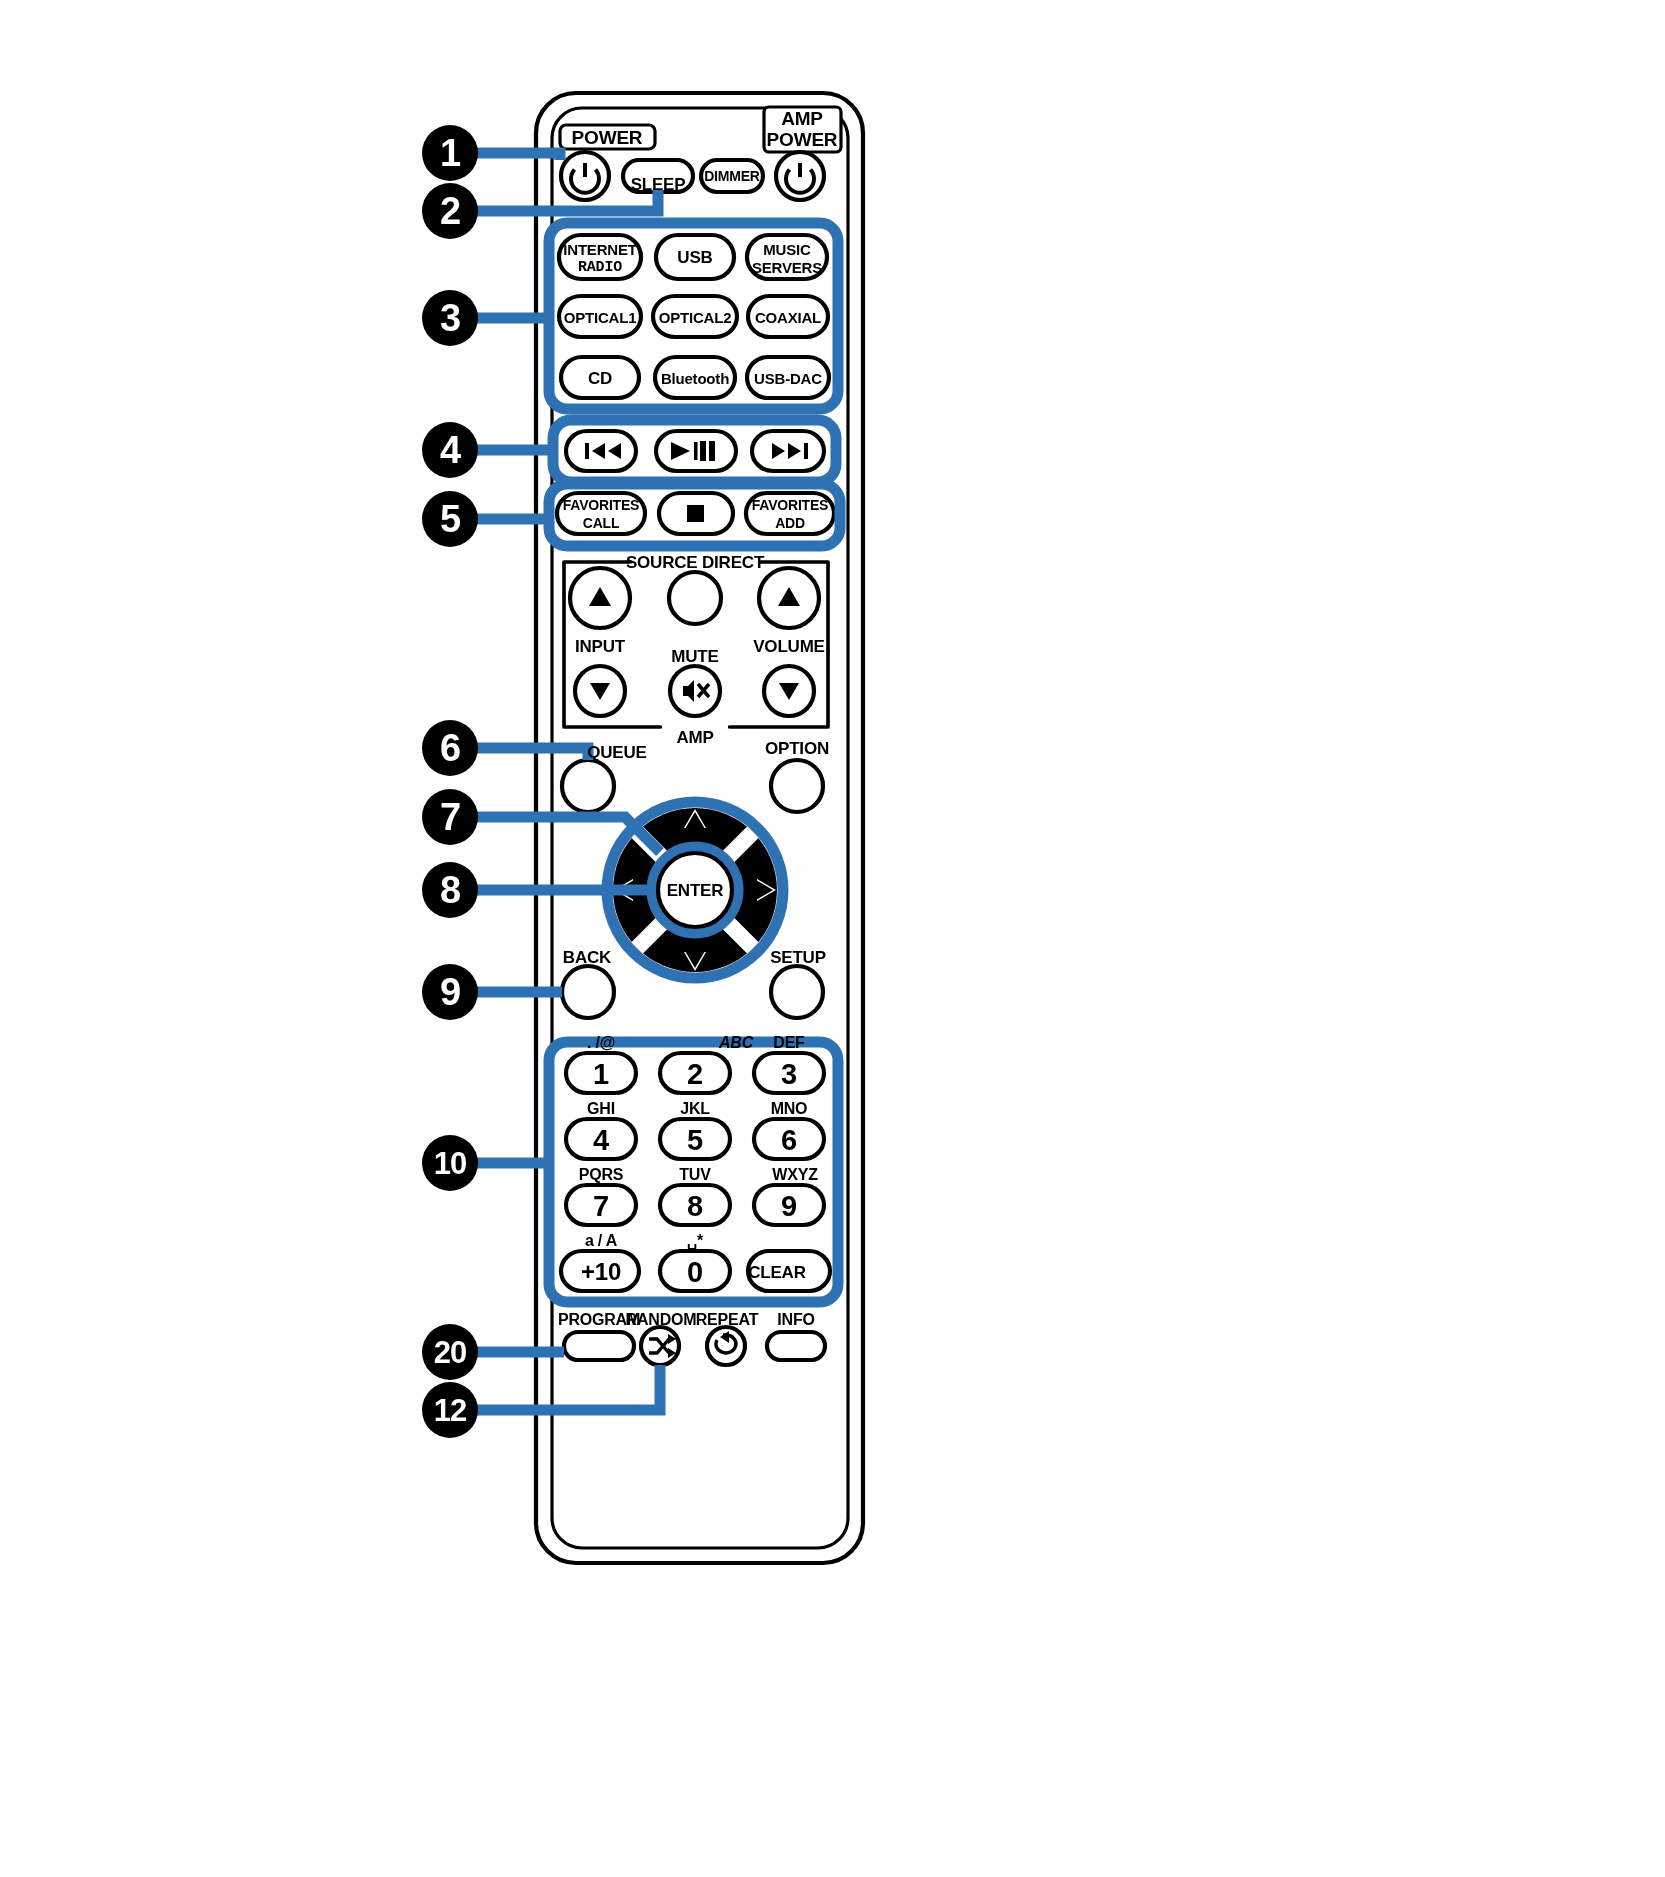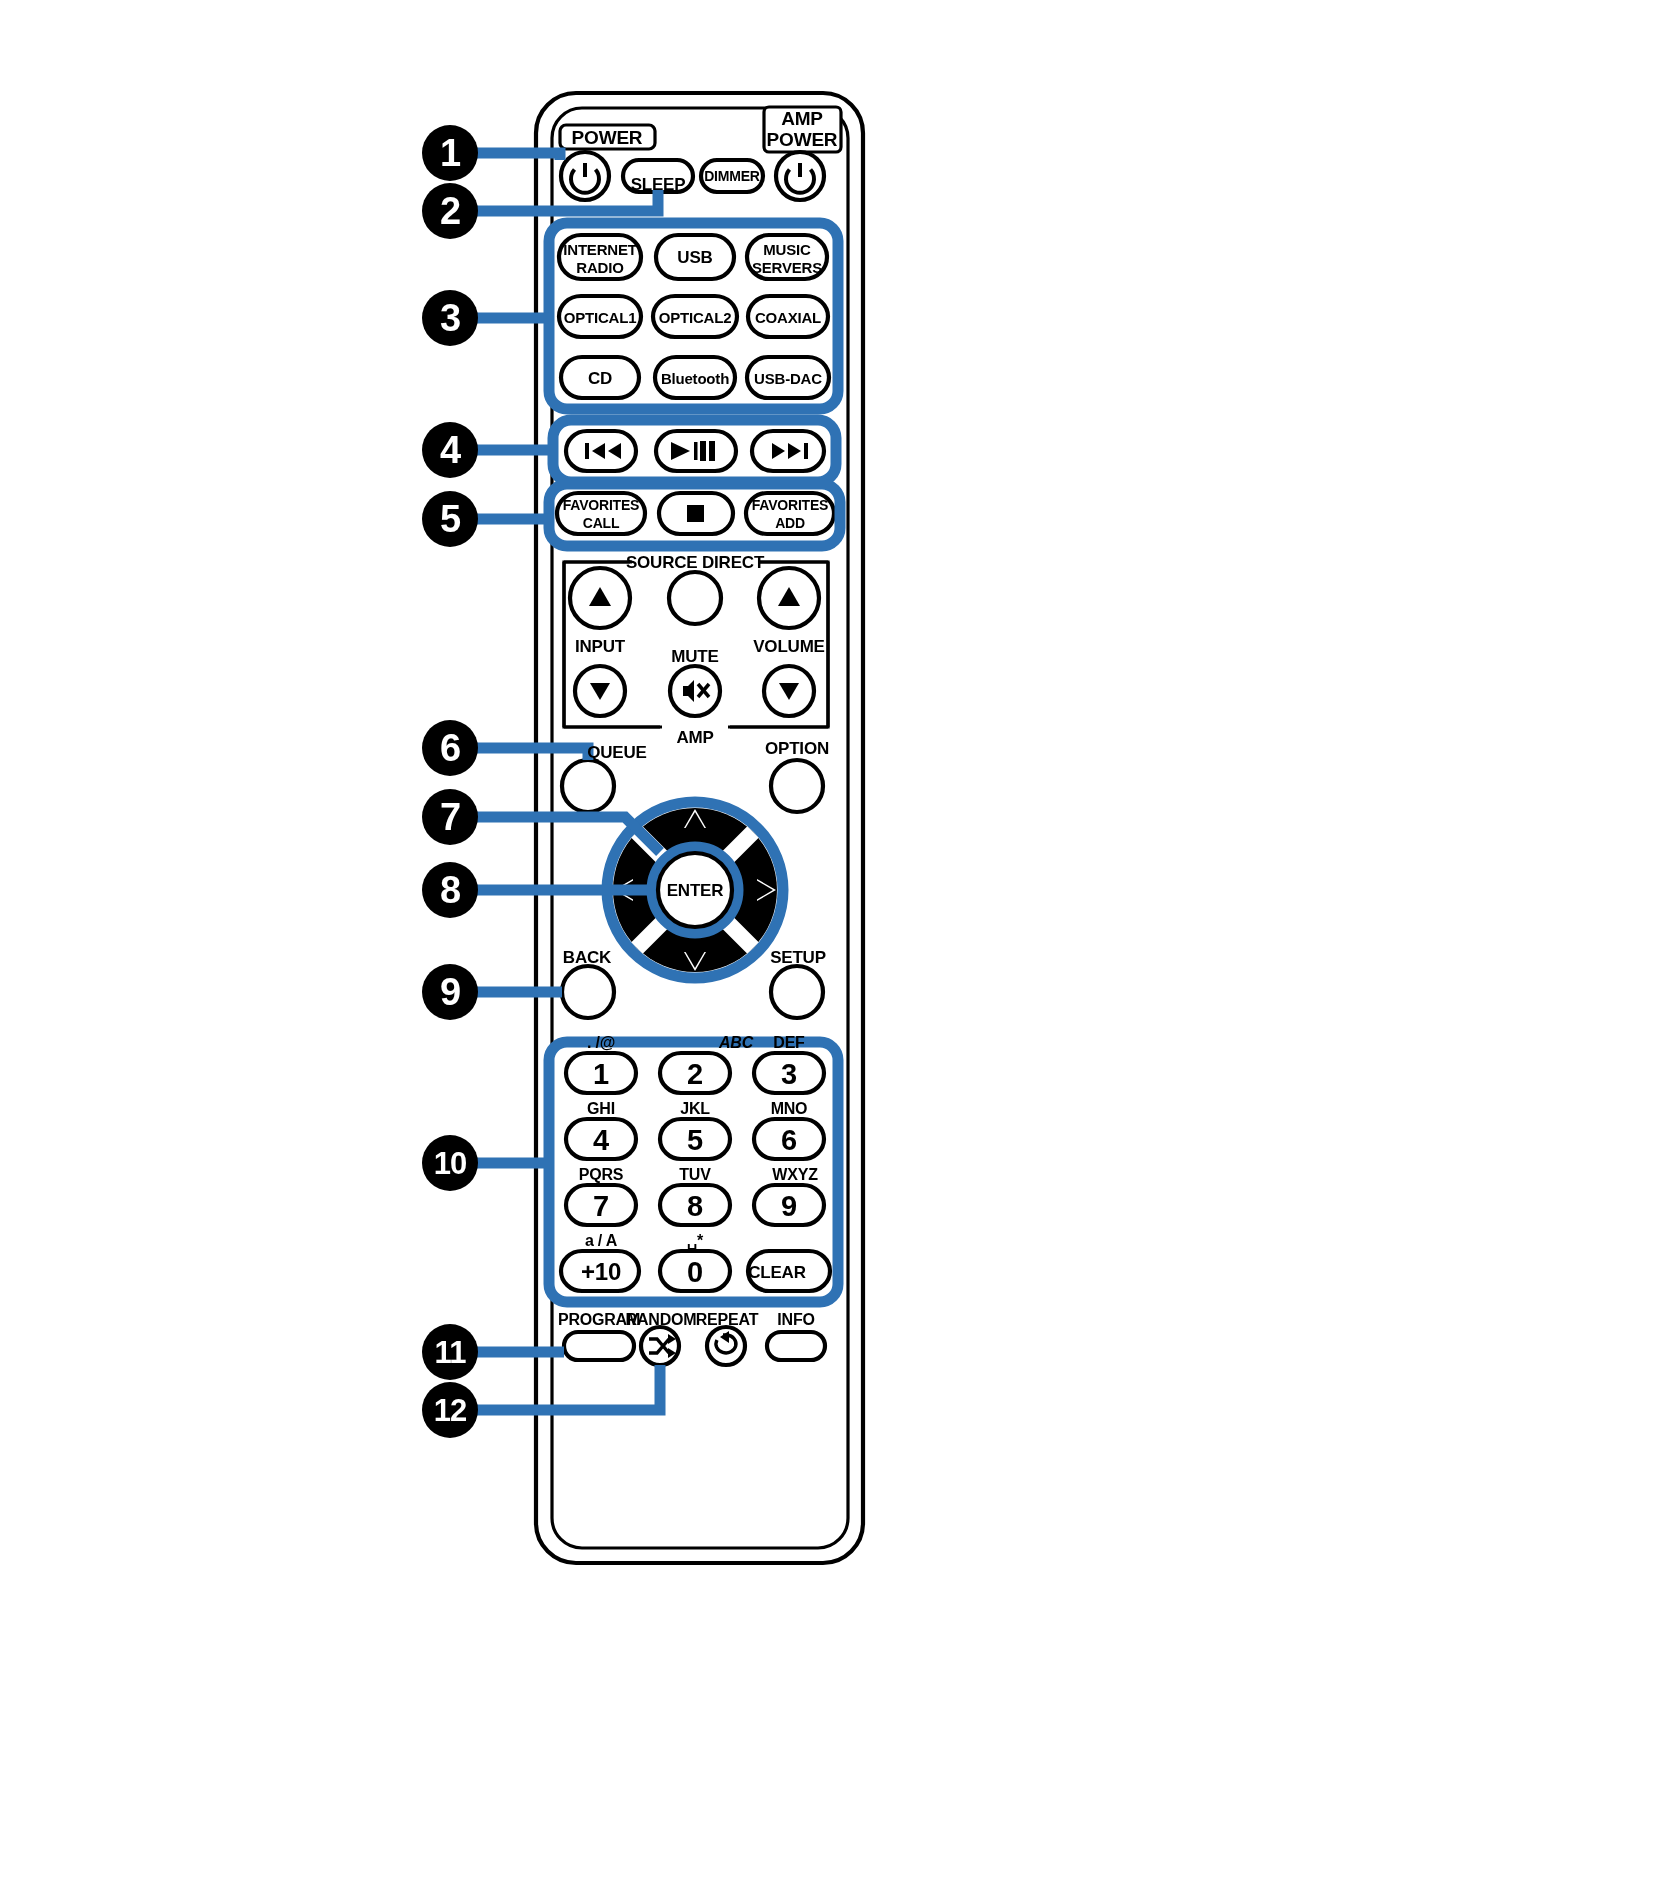--- a/index.html
+++ b/index.html
@@ -321,32 +321,32 @@
 <div class="callout-num" style="left:450px; top:153px;">1</div>
 <div class="callout-num" style="left:450px; top:211px;">2</div>
 <div class="callout-num" style="left:450px; top:318px;">3</div>
 <div class="callout-num" style="left:450px; top:450px;">4</div>
 <div class="callout-num" style="left:450px; top:519px;">5</div>
 <div class="callout-num" style="left:450px; top:748px;">6</div>
 <div class="callout-num" style="left:450px; top:817px;">7</div>
 <div class="callout-num" style="left:450px; top:890px;">8</div>
 <div class="callout-num" style="left:450px; top:992px;">9</div>
 <div class="callout-num" style="left:450px; top:1163px; font-size:31px;">10</div>
-<div class="callout-num" style="left:450px; top:1352px; font-size:31px;">11</div>
+<div class="callout-num" style="left:450px; top:1352px; font-size:31px;">20</div>
 <div class="callout-num" style="left:450px; top:1410px; font-size:31px;">12</div>
 
 <div class="txt powerbox-text" style="left:607px; top:137px;">POWER</div>
 <div class="txt powerbox-text" style="left:802px; top:118px;">AMP</div>
 <div class="txt powerbox-text" style="left:802px; top:139px;">POWER</div>
 
 <div class="txt btn-label" style="left:658px; top:176px;margin-top:8px;">SLEEP</div>
 <div class="txt btn-label sm" style="left:732px; top:176px; font-size:14px;">DIMMER</div>
 
 <div class="txt btn-label sm" style="left:600px; top:249px;">INTERNET</div>
-<div class="txt btn-label sm" style="left:600px; top:267px;">RADIO</div>
+<div class="txt btn-label sm" style="left:600px; top:267px;font-family:Liberation Mono, monospace;">RADIO</div>
 <div class="txt btn-label" style="left:695px; top:257px;">USB</div>
 <div class="txt btn-label sm" style="left:787px; top:249px;">MUSIC</div>
 <div class="txt btn-label sm" style="left:787px; top:267px;">SERVERS</div>
 
 <div class="txt btn-label sm" style="left:600px; top:317px;">OPTICAL1</div>
 <div class="txt btn-label sm" style="left:695px; top:317px;">OPTICAL2</div>
 <div class="txt btn-label sm" style="left:788px; top:317px;">COAXIAL</div>
 
 <div class="txt btn-label" style="left:600px; top:378px;">CD</div>
 <div class="txt btn-label sm" style="left:695px; top:378px;">Bluetooth</div>

